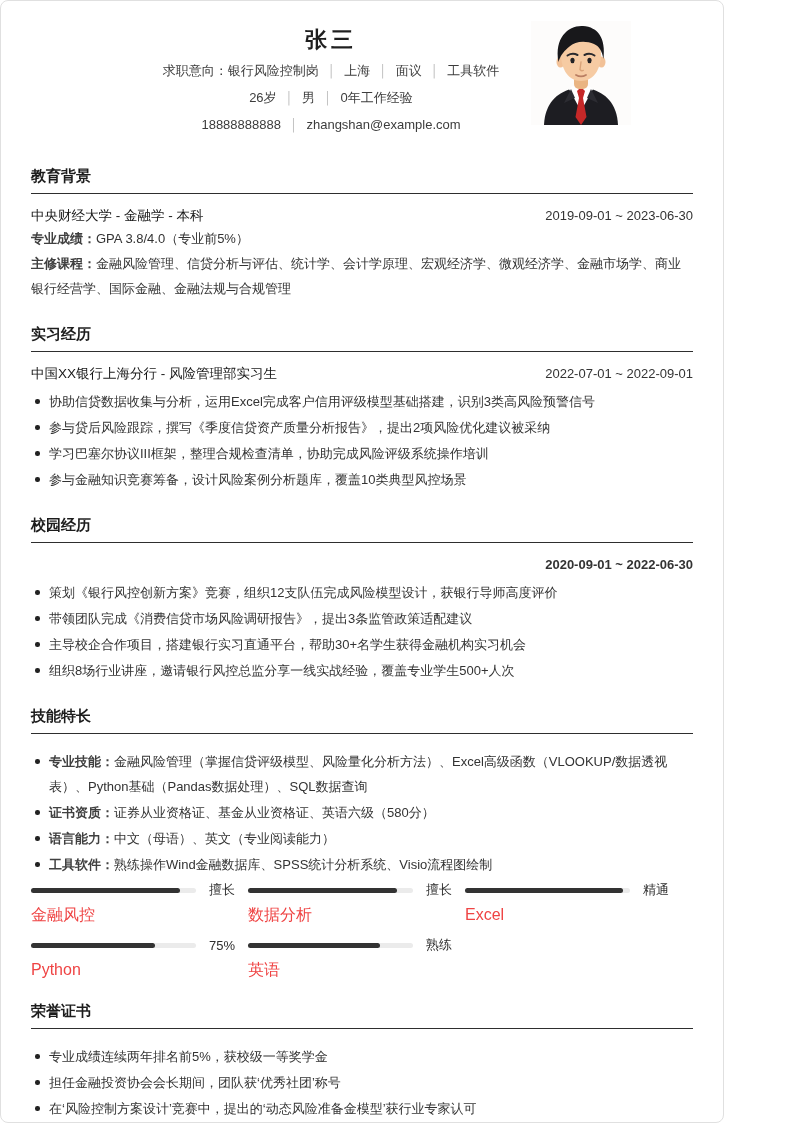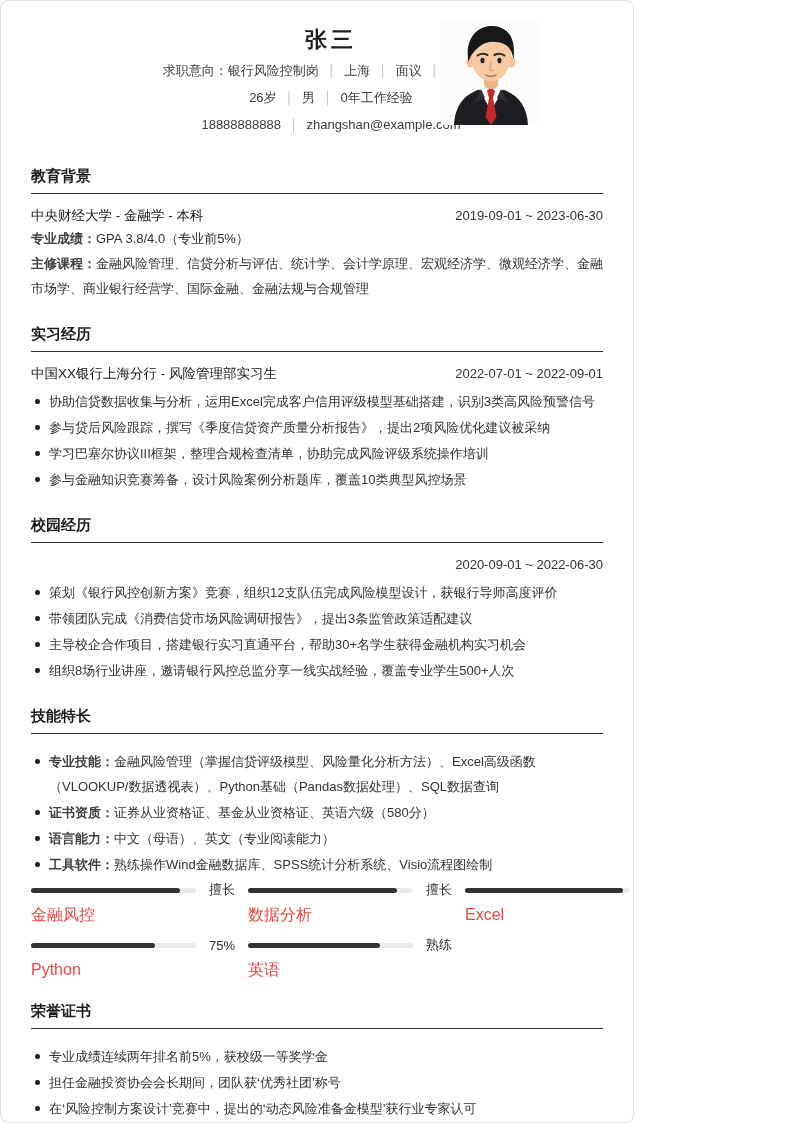--- a/index.html
+++ b/index.html
@@ -1,18 +1,18 @@
 <!DOCTYPE html>
 <html><head>
 <meta charset="utf-8">
 <style>
   html,body { margin:0; padding:0; background:#fff; }
   .page {
     position:relative;
-    width:634px; height:1123px;
+    width:724px; height:1123px;
     box-sizing:border-box;
     background:#fff;
     border:1px solid #e0e0e0;
     border-radius:8px;
     padding:0 30px;
     overflow:hidden;
     font-family:"Liberation Sans","DejaVu Sans",sans-serif;
     color:#333;
   }
   
@@ -27,21 +27,21 @@
   .section { margin-top:23px; }
   .section-title {
     font-size:15px; font-weight:bold; color:#1c1c1c;
     line-height:19px; padding-bottom:8px;
     border-bottom:1.5px solid #2e2e2e;
   }
   .section-body { padding-top:10px; font-size:13px; }
   .entry-head { display:flex; justify-content:space-between; align-items:baseline; margin-top:2px; line-height:20px; }
   .entry-title { font-weight:normal; color:#161616; font-size:13.5px; }
   .entry-date { color:#333; font-size:13px; white-space:nowrap; }
-  .date-only { text-align:right; }
+  .date-only { text-align:right;font-weight:bold; }
   .info-row { line-height:25px; color:#333; }
   .row-label { font-weight:bold; color:#404040; }
   .bullets { margin-top:5px; }
   .bullet { position:relative; padding-left:18px; line-height:25px; margin-top:1px; color:#333; }
   .dot { position:absolute; left:4px; top:10px; width:4.5px; height:4.5px; border-radius:50%; background:#222; }
   
   .bars { display:grid; grid-template-columns:repeat(3,217px); row-gap:13px; margin-top:4px; }
   .bar-row { display:flex; align-items:center; height:18px; }
   .bar-track { width:165px; height:5px; background:#ebebeb; border-radius:3px; flex:none; }
   .bar-fill { height:5px; border-radius:3px; background:#333333; }

